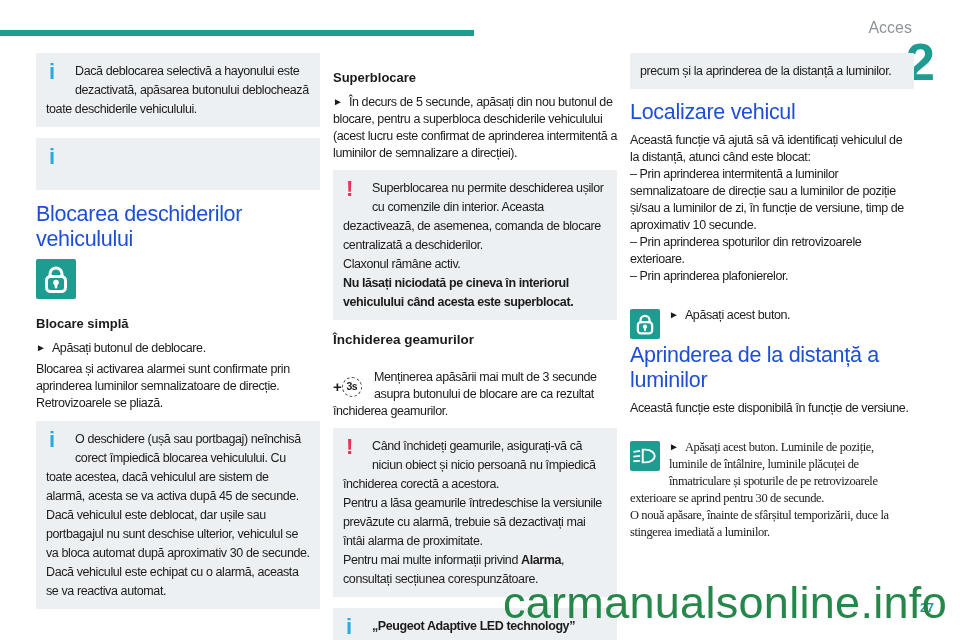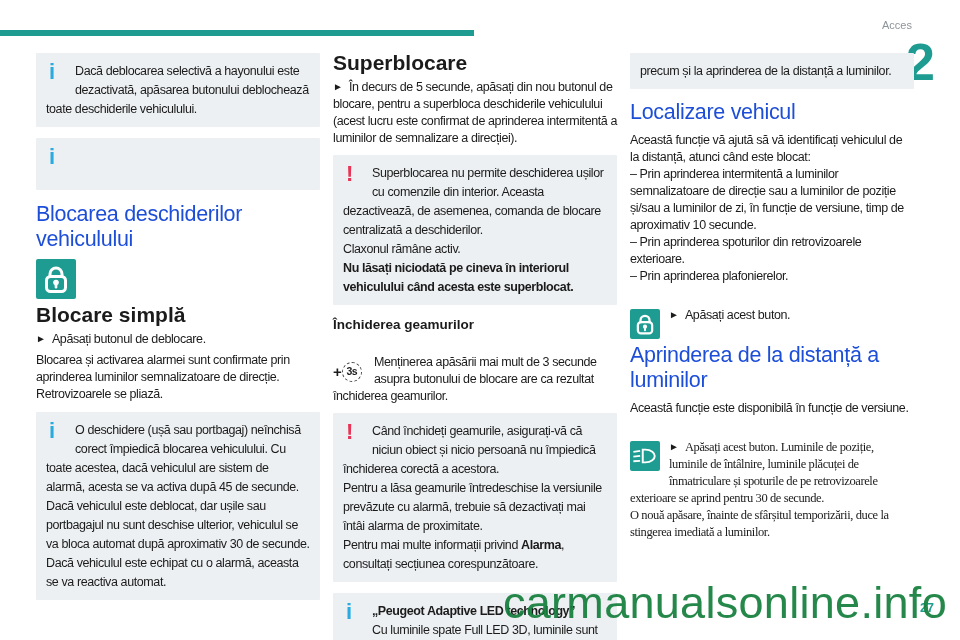--- a/index.html
+++ b/index.html
@@ -1,27 +1,27 @@
 <!DOCTYPE html>
 <html><head>
 <meta charset="utf-8">
 <style>
   html,body{margin:0;padding:0;background:#ffffff;}
   body{font-family:"Liberation Sans",sans-serif;}
   .page{position:relative;width:960px;height:640px;background:#fff;overflow:hidden;color:#1b1b1b;}
 
   .topbar{position:absolute;left:0;top:30px;width:474px;height:6px;background:#1e9c91;}
-  .section-label{position:absolute;top:19px;right:48px;font-size:11px;color:#8d9499;}
+  .section-label{position:absolute;top:19px;right:48px;font-size:16px;color:#8d9499;}
   .chapter-num{position:absolute;top:36px;right:25px;font-size:52px;line-height:1;font-weight:700;color:#1e9c91;}
 
   .columns{position:absolute;left:36px;top:53px;width:878px;display:flex;gap:13px;}
   .col{flex:0 0 284px;width:284px;}
 
   .h1{font-weight:400;font-size:21.5px;line-height:25px;letter-spacing:-0.3px;margin:12px 0 7px;clear:both;color:#1d4ed8;}
-  .h2{font-weight:700;font-size:21px;line-height:19px;margin:0 0 7px;}
+  .h2{font-weight:700;font-size:13px;line-height:19px;margin:15px 0 7px;}
   .h3{font-weight:700;font-size:13.5px;line-height:17px;margin:9px 0 4px;clear:both;}
   .body{font-size:12.5px;line-height:17px;letter-spacing:-0.4px;margin:0 0 4px;white-space:pre-line;}
   .body b{font-weight:700;}
 
   .box{background:#edf0f2;padding:8px 10px 9px;margin:0 0 11px;border-radius:1px;}
   .box::after{content:"";display:block;clear:both;}
   .box .body{margin:0;}
 
   .flicon{float:left;width:16px;height:34px;margin:1px 10px 0 3px;font-weight:700;font-size:22px;line-height:19px;}
   .flicon.info{color:#2aabdf;}

